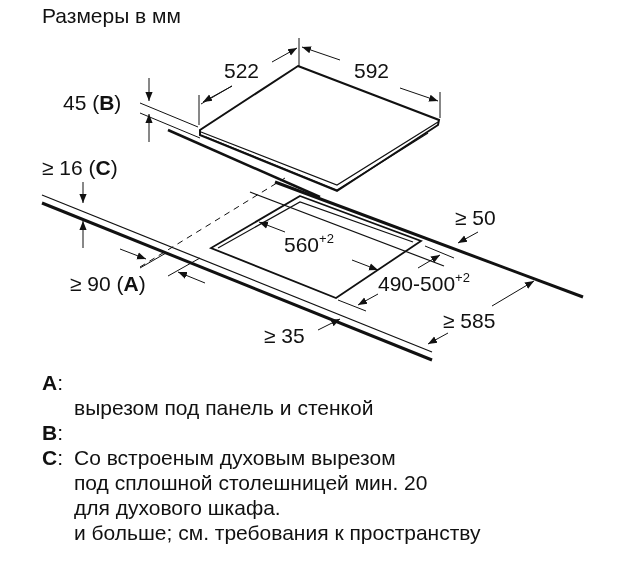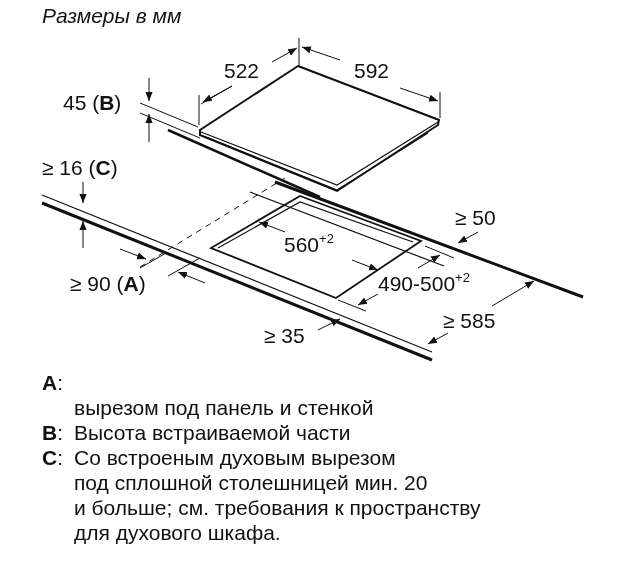--- a/index.html
+++ b/index.html
@@ -1,21 +1,21 @@
 <!DOCTYPE html>
 <html><head>
 <meta charset="utf-8">
 <style>
   html, body { margin:0; padding:0; background:#ffffff; }
   body { width:627px; height:561px; position:relative; overflow:hidden; font-family:"Liberation Sans", sans-serif; color:#111; }
   #diagram { position:absolute; left:0; top:0; width:627px; height:370px; }
   .lbl { font-family:"Liberation Sans", sans-serif; font-size:21px; fill:#111; }
   .sup { font-size:13px; }
   .bold { font-weight:bold; }
-  .title { position:absolute; left:42px; top:4px; font-size:21px;font-style:italic; }
+  .title { position:absolute; left:42px; top:4px; font-size:21px; }
   .legend { position:absolute; left:42px; top:370px; font-size:21px; line-height:25px; }
   .legend .row { display:flex; }
   .legend .key { width:32px; font-weight:bold; }
   .legend .key span.colon { font-weight:normal; }
   .legend .cont { padding-left:32px; }
 </style>
 </head>
 <body>
 
 <div class="title">Размеры в мм</div>
@@ -121,22 +121,21 @@
   <text class="lbl" x="443" y="328">≥ 585</text>
 </svg>
 
 <div class="legend">
   <div class="row">
     <span class="key"><span>A</span><span class="colon">:</span></span>
   </div>
   <div class="cont">вырезом под панель и стенкой</div>
   <div class="row">
     <span class="key"><span>B</span><span class="colon">:</span></span>
-    <span>Высота встраиваемой части</span>
   </div>
   <div class="row">
     <span class="key"><span>C</span><span class="colon">:</span></span>
     <span>Со встроеным духовым вырезом</span>
   </div>
   <div class="cont">под сплошной столешницей мин. 20</div>
+  <div class="cont">для духового шкафа.</div>
   <div class="cont">и больше; см. требования к пространству</div>
-  <div class="cont">для духового шкафа.</div>
 </div>
 
 </body></html>

